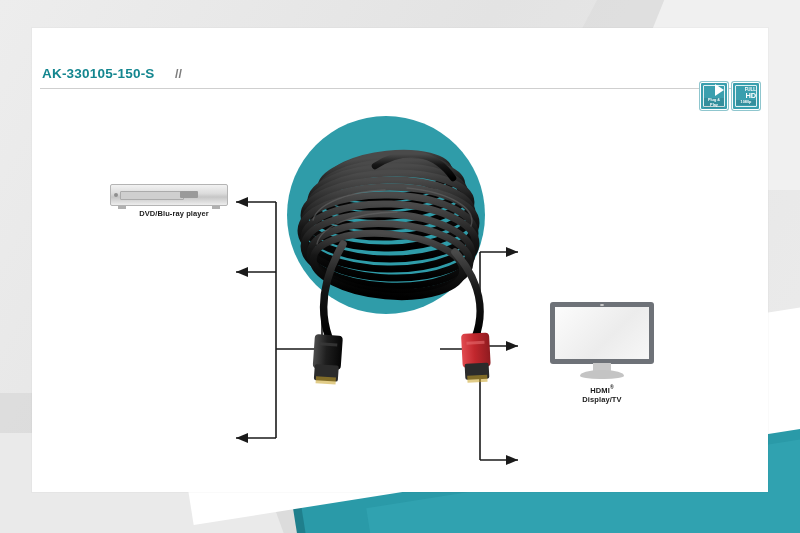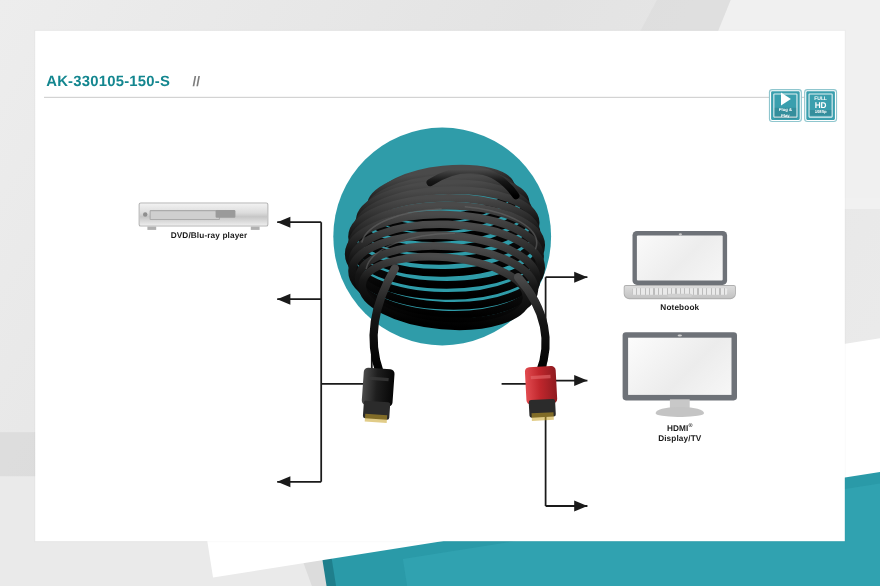--- a/index.html
+++ b/index.html
@@ -47,30 +47,30 @@
     transform:skewX(-9deg);background:#fff;}
   .logo-text{position:absolute;left:0;right:0;top:8px;text-align:center;
     font-family:"Liberation Serif", serif;font-weight:bold;font-size:15px;color:#111;letter-spacing:.4px;}
   .logo-text .reg{font-size:7px;vertical-align:super;font-weight:bold;}
 
   
   .badges{position:absolute;right:8px;top:54px;display:flex;gap:4px;}
   .badge{width:26px;height:26px;background:#3a9fae;border:1px solid #ffffff;
     border-radius:2px;position:relative;box-shadow:0 0 0 1px #8fc6ce;}
   .badge .inner{position:absolute;inset:2px;border:1px solid rgba(255,255,255,.85);border-radius:1px;
-    display:flex;flex-direction:column;align-items:center;justify-content:center;}
+    display:flex;flex-direction:column;align-items:flex-end;justify-content:center;}
   .badge .bigtxt{color:#fff;font-size:7.5px;font-weight:bold;line-height:7px;letter-spacing:-.2px;}
   .badge .toptxt{color:#fff;font-size:4.6px;font-weight:bold;line-height:5px;letter-spacing:-.1px;}
   .badge .sub{color:#fff;font-size:3.8px;font-weight:bold;line-height:5px;
     background:rgba(0,0,0,.10);width:100%;text-align:center;margin-top:1px;}
   .chev{width:0;height:0;border-left:9px solid #fff;border-top:6px solid transparent;
     border-bottom:6px solid transparent;margin-bottom:1px;}
 
   
-  .diagram{position:absolute;left:16px;top:74px;width:736px;height:390px;}
+  .diagram{position:absolute;left:0;top:74px;width:736px;height:390px;}
   svg.wires{position:absolute;left:0;top:0;width:736px;height:390px;}
 
   .node{position:absolute;text-align:center;}
   .node .cap{font-size:7.5px;font-weight:bold;color:#1a1a1a;line-height:9px;margin-top:3px;letter-spacing:.1px;}
   .node .cap .reg{font-size:5px;vertical-align:super;}
 
   
   .circle{position:absolute;left:255px;top:14px;width:198px;height:198px;border-radius:50%;
     background:#2f9ca9;}
   .cable-art{position:absolute;left:225px;top:0px;width:270px;height:290px;}
@@ -293,33 +293,20 @@
           <div class="disp"></div>
           <div class="btn"></div>
           <div class="foot" style="left:8px;"></div>
           <div class="foot" style="right:8px;"></div>
         </div>
         <div class="cap">DVD/Blu-ray player</div>
       </div>
 
 
 
-      <div class="node" style="left:500px;top:108px;width:140px;">
-        <div class="nb" style="margin:0 auto;">
-          <div class="lid">
-            <div class="cam"></div>
-            <div class="scr"></div>
-          </div>
-          <div class="base">
-            <div class="kb"></div>
-            <div class="tp"></div>
-          </div>
-        </div>
-        <div class="cap">Notebook</div>
-      </div>
 
       <div class="node" style="left:500px;top:200px;width:140px;">
         <div class="mon" style="margin:0 auto;">
           <div class="frame">
             <div class="cam"></div>
             <div class="scr"></div>
           </div>
           <div class="neck"></div>
           <div class="stand"></div>
         </div>

